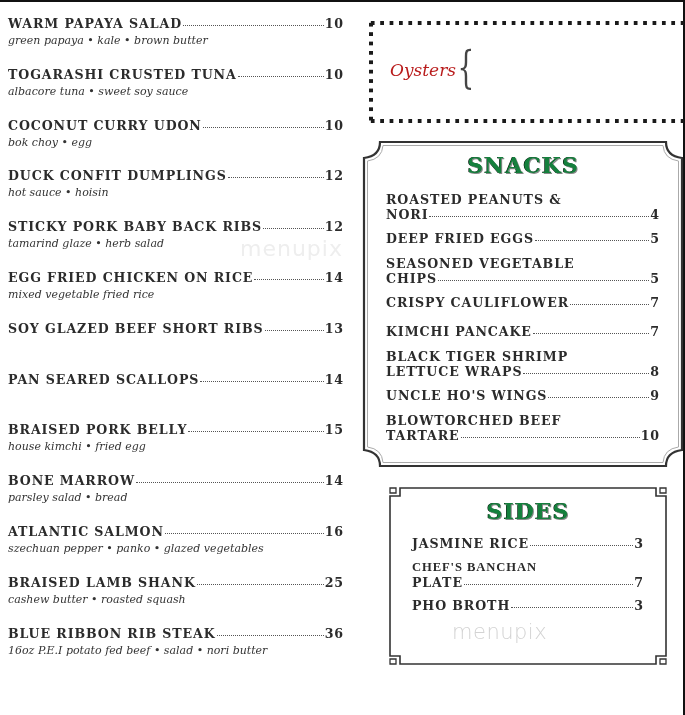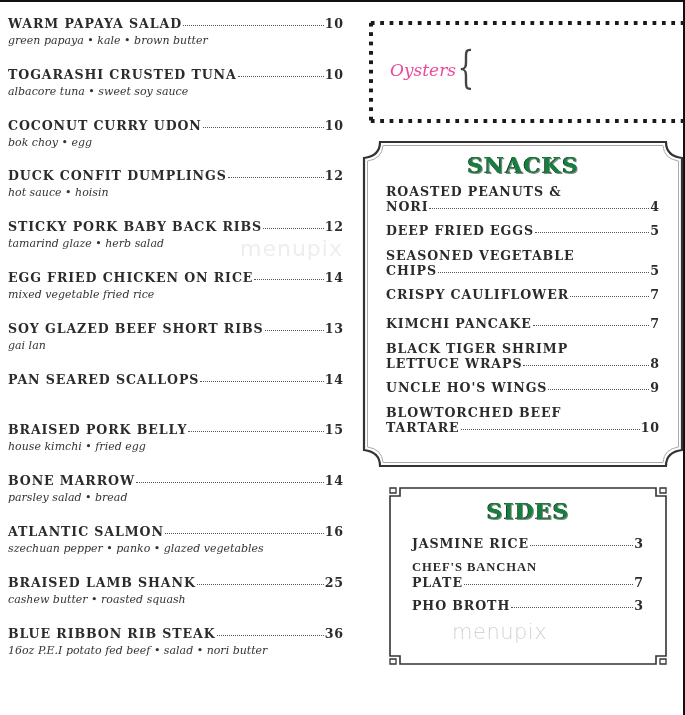--- a/index.html
+++ b/index.html
@@ -14,31 +14,31 @@
   .item-line { display: flex; align-items: baseline; white-space: nowrap; font-family: "DejaVu Serif", serif; font-weight: bold; font-size: 12.6px; letter-spacing: 0.9px; color: #2b2b2b; line-height: 20px; }
   .item-line .name { flex: 0 0 auto; }
   .item-line .dots { flex: 1 1 auto; overflow: hidden; height: 10px; margin: 0 1px; border-bottom: 1.5px dotted #555; transform: translateY(-2px); min-width: 4px; }
   .item-line .price { flex: 0 0 auto; }
   .desc { font-family: "DejaVu Serif", serif; font-style: italic; font-size: 11px; color: #333; line-height: 13px; }
 
   
   .oysters { position: absolute; left: 368px; top: 20px; width: 316px; height: 104px; }
   .dotted-h { position: absolute; left: 0; height: 6px; background-image: radial-gradient(circle, #1a1a1a 2.1px, transparent 2.4px); background-size: 9.4px 6px; background-repeat: repeat-x; }
   .dotted-v { position: absolute; top: 0; width: 6px; background-image: radial-gradient(circle, #1a1a1a 2.1px, transparent 2.4px); background-size: 6px 9.4px; background-repeat: repeat-y; }
-  .oyster-label { position: absolute; left: 22px; top: 40px; font-family: "DejaVu Serif", serif; font-style: italic; font-size: 17px; color: #ec4899; }
+  .oyster-label { position: absolute; left: 22px; top: 40px; font-family: "DejaVu Serif", serif; font-style: italic; font-size: 17px; color: #b91c1c; }
   .brace { position: absolute; left: 84px; top: 26px; font-family: "DejaVu Serif", serif; font-size: 44px; line-height: 44px; color: #444; font-weight: normal; transform: scaleX(0.6); }
   .oyster-list { position: absolute; left: 104px; top: 26px; width: 190px; }
   .oyster-list .item-line { line-height: 30px; }
 
   
   .snacks { position: absolute; left: 362px; top: 140px; width: 322px; height: 328px; }
   .panel-svg { position: absolute; left: 0; top: 0; }
   .panel-title { position: absolute; left: 0; width: 100%; text-align: center; font-family: "DejaVu Serif", serif; font-weight: 900; font-size: 22px; letter-spacing: 1px; color: #15803d; text-shadow: 1px 1px 0 #888, -0.5px -0.5px 0 #000; }
   .snacks .panel-title { top: 12px; }
-  .snack-list { position: absolute; left: 24px; top: 44px; width: 274px; }
+  .snack-list { position: absolute; left: 24px; top: 52px; width: 274px; }
   .snack { margin-bottom: 5px; }
   .snack .first { font-family: "DejaVu Serif", serif; font-weight: bold; font-size: 12.6px; letter-spacing: 0.9px; color: #2b2b2b; line-height: 15px; white-space: nowrap; }
   .snack .item-line { line-height: 15px; }
   .snack.single .item-line { line-height: 24px; }
 
   
   .sides { position: absolute; left: 386px; top: 484px; width: 284px; height: 184px; }
   .sides .panel-title { top: 14px; }
   .side-list { position: absolute; left: 26px; top: 50px; width: 232px; }
   .side { margin-bottom: 6px; }
@@ -104,21 +104,20 @@
         <span class="price">14</span>
       </div>
     <div class="desc">mixed vegetable fried rice</div>
   </div>
   <div class="item">
     <div class="item-line">
         <span class="name">SOY GLAZED BEEF SHORT RIBS</span>
         <span class="dots"></span>
         <span class="price">13</span>
       </div>
-    <div class="desc">gai lan</div>
   </div>
   <div class="item">
     <div class="item-line">
         <span class="name">PAN SEARED SCALLOPS</span>
         <span class="dots"></span>
         <span class="price">14</span>
       </div>
   </div>
   <div class="item">
     <div class="item-line">

